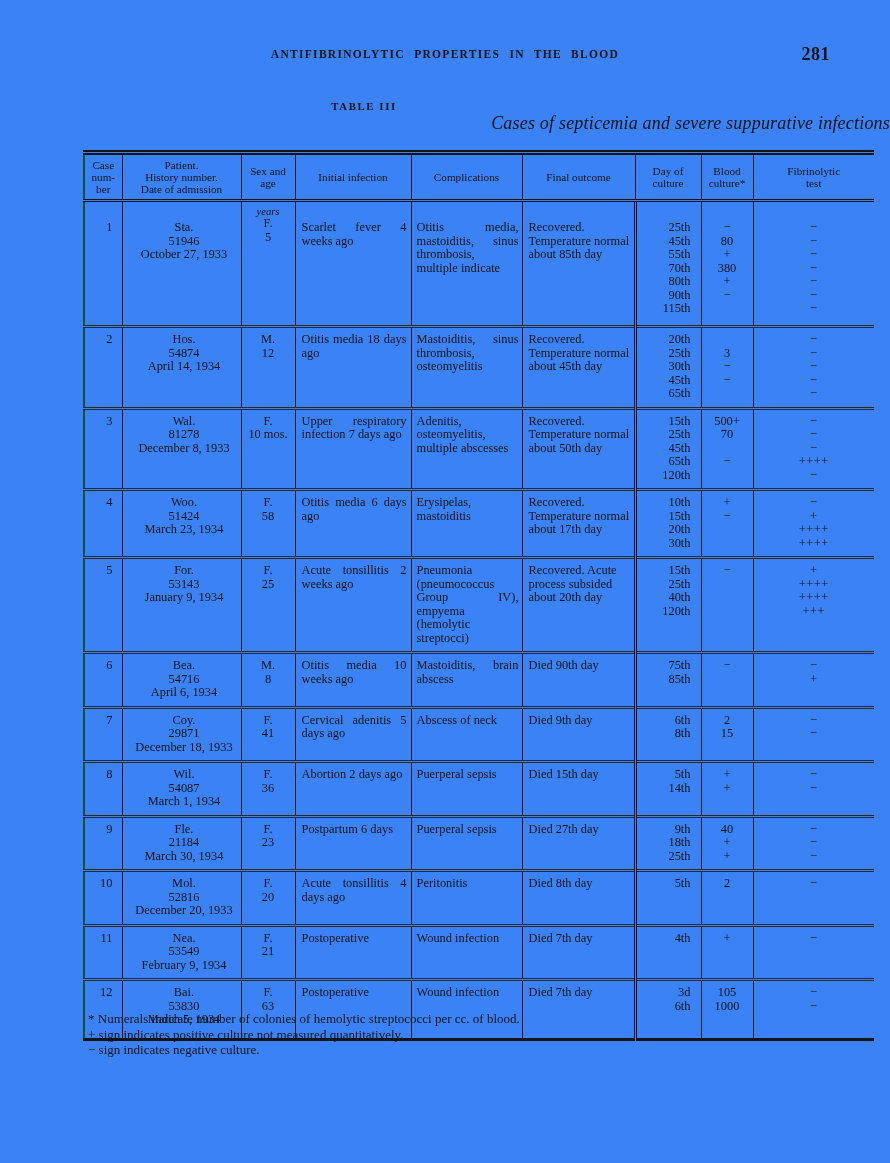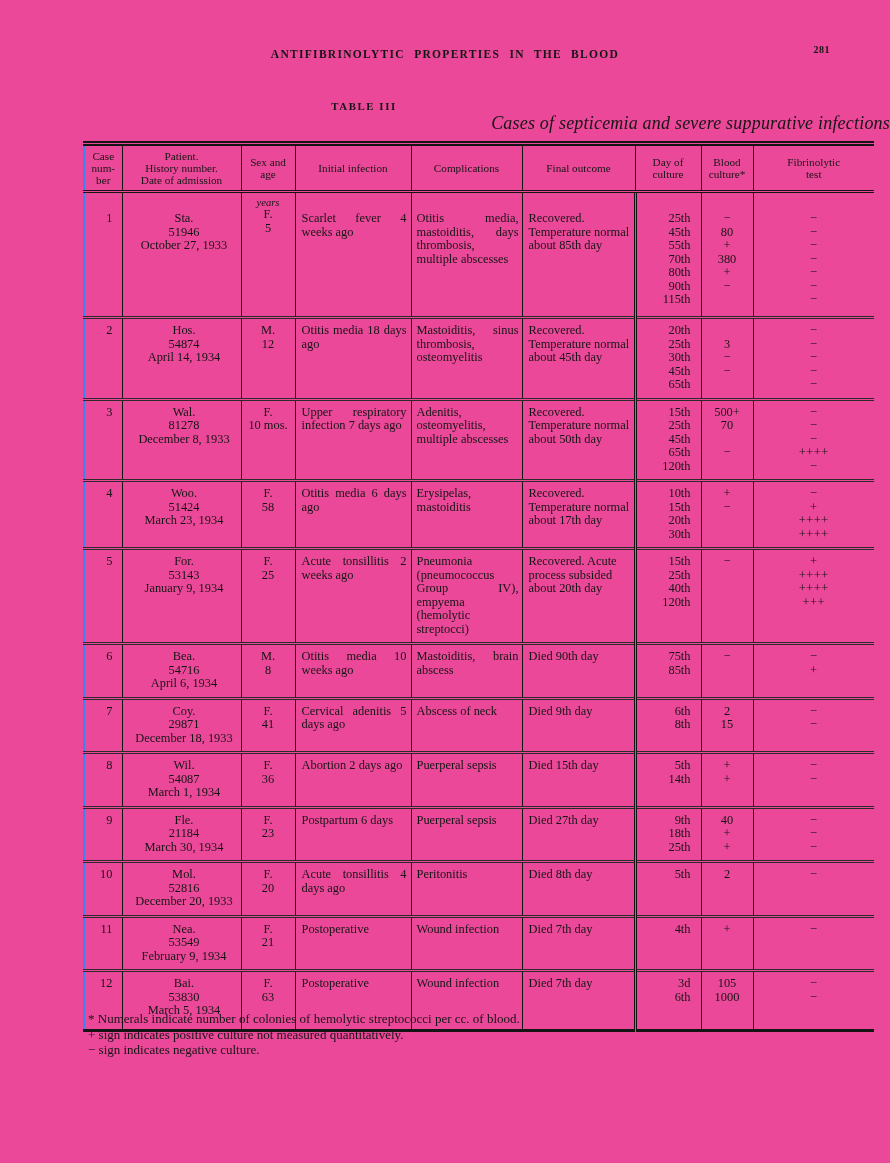--- a/index.html
+++ b/index.html
@@ -1,53 +1,53 @@
 <!DOCTYPE html>
 <html><head>
 <meta charset="utf-8">
 <style>
   * { box-sizing: border-box; }
   html, body { margin: 0; padding: 0; background: #ffffff; }
   #page {
     position: relative;
     width: 890px; height: 1163px;
-    background: #ec4899;
+    background: #3b82f6;
     color: #151515;
     font-family: "Liberation Serif", "DejaVu Serif", serif;
     overflow: hidden;
   }
   
   #running-head {
     position: absolute; top: 48px; left: 120px; width: 650px;
     text-align: center;
     font-size: 11.5px; font-weight: 700;
     letter-spacing: 1.3px; word-spacing: 5px;
   }
   #page-number {
     position: absolute; top: 44px; right: 60px;
-    font-size: 10px; font-weight: 700; letter-spacing: .5px;
+    font-size: 18px; font-weight: 700; letter-spacing: .5px;
   }
   
   #table-label {
     position: absolute; top: 100px; left: 0; width: 728px;
     text-align: center;
     font-size: 10.8px; font-weight: 700; letter-spacing: 1.6px;
   }
   #table-caption {
     position: absolute; top: 113px; left: 0; width: 890px;
     text-align: right;
     font-style: italic; font-size: 18px; letter-spacing: .2px;
   }
   
   table#septicemia-table {
-    position: absolute; top: 141px; left: 83px;
+    position: absolute; top: 150px; left: 83px;
     width: 790px;
     border-collapse: collapse; table-layout: fixed;
     border-top: 5px double #141414;
-    border-left: 2px solid #3b82f6;
+    border-left: 2px solid #14532d;
     border-bottom: 3px solid #141414;
     font-size: 12.4px; line-height: 13.5px;
   }
   th, td {
     vertical-align: top;
     padding: 0;
     border-left: 1px solid #141414;
     font-weight: 400;
   }
   th:first-child, td:first-child { border-left: none; }
@@ -147,21 +147,21 @@
         <td class="c-case">1</td>
         <td class="c-patient">Sta.
 51946
 October 27, 1933</td>
         <td class="c-sex">
           <div class="age-unit">years</div>
           <div class="sex-lines">F.
 5</div>
         </td>
         <td class="c-inf">Scarlet fever 4 weeks ago</td>
-        <td class="c-comp">Otitis media, mastoiditis, days thrombosis, multiple abscesses</td>
+        <td class="c-comp">Otitis media, mastoiditis, sinus thrombosis, multiple indicate</td>
         <td class="c-out">Recovered. Temperature normal about 85th day</td>
         <td class="c-day">25th
 45th
 55th
 70th
 80th
 90th
 115th</td>
         <td class="c-blood">−
 80

